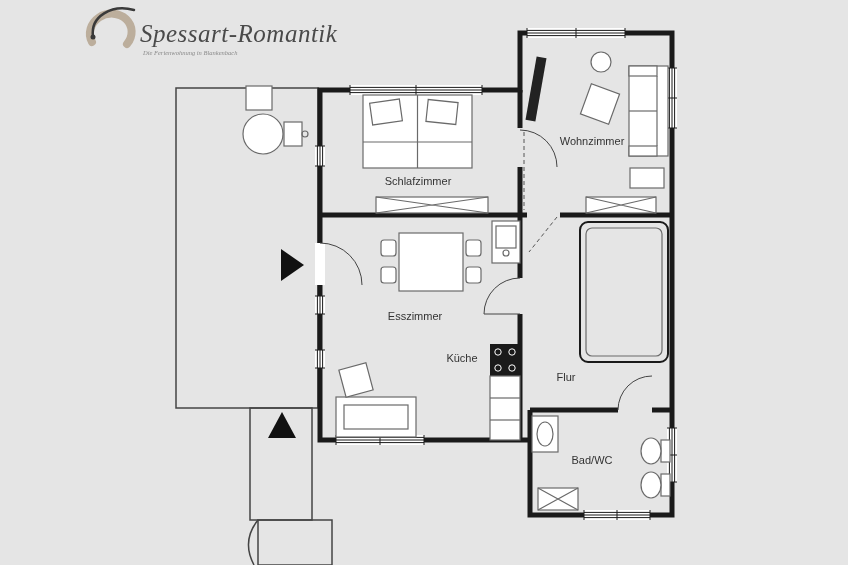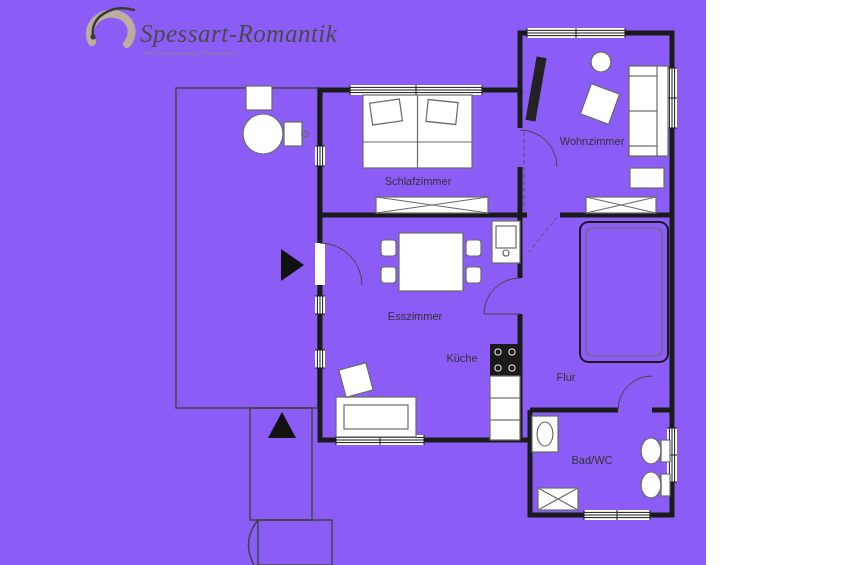--- a/index.html
+++ b/index.html
@@ -1,20 +1,20 @@
 <!DOCTYPE html>
 <html><head>
 <meta charset="utf-8">
 <style>
   html, body { margin: 0; padding: 0; background: #ffffff; }
   .canvas {
     position: relative;
-    width: 706px;
+    width: 848px;
     height: 565px;
-    background: #8b5cf6;
+    background: #e5e5e5;
     overflow: hidden;
     font-family: "Liberation Sans", sans-serif;
   }
   svg { display: block; }
   .room-label {
     font-family: "Liberation Sans", sans-serif;
     font-size: 11px;
     fill: #333333;
   }
   .logo-title {

